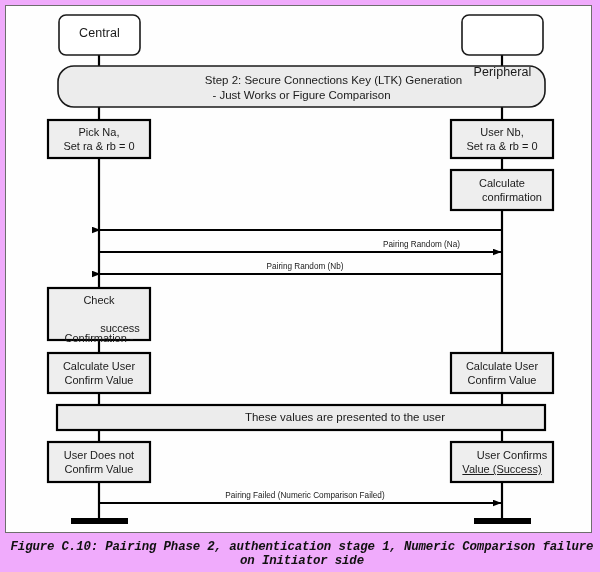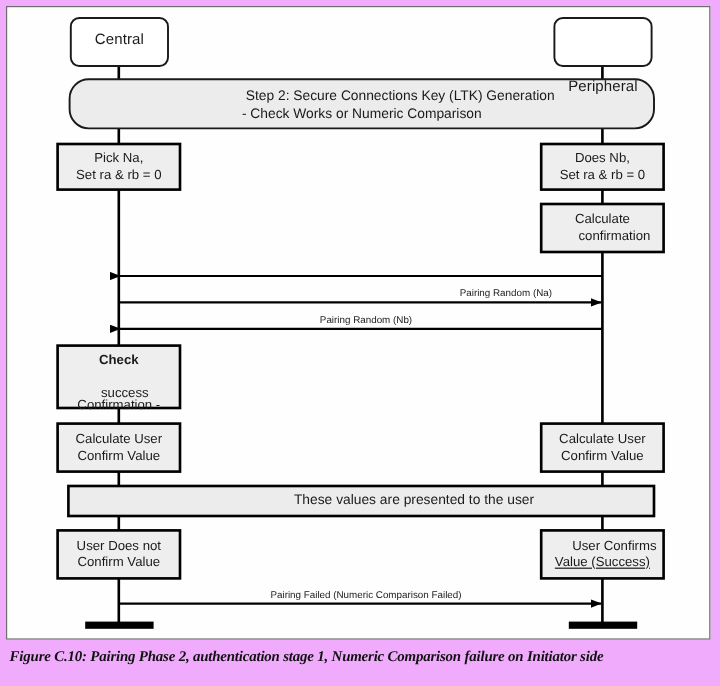--- a/index.html
+++ b/index.html
@@ -63,26 +63,27 @@
   }
   .msg-text {
     font-size: 8.2px;
     color: #1a1a1a;
   }
   .caption {
     position: absolute;
     left: 8px;
     top: 540px;
     width: 588px;
-    font-family: Liberation Serif, serif;
+    font-family: Liberation Mono, monospace;
     font-style: italic;
     font-weight: bold;
     font-size: 12.4px;
     color: #111111;
     letter-spacing: -0.15px;
+    text-align: center;
   }
 </style>
 </head>
 <body>
 
 <div id="page">
 
   <div class="figure-frame"></div>
 
   <div class="diagram-canvas">
@@ -138,34 +139,34 @@
 
       <rect x="71" y="518" width="57" height="6" fill="#000000"></rect>
       <rect x="474" y="518" width="57" height="6" fill="#000000"></rect>
     </svg>
   </div>
 
   <div class="lbl lifeline-title" style="left:59px; top:26px; width:81px;">Central</div>
   <div class="lbl lifeline-title" style="left:462px; top:26px; width:81px;margin-top:39px;">Peripheral</div>
 
   <div class="lbl banner-text" style="left:58px; top:73px; width:487px;padding-left:32px;">Step 2: Secure Connections Key (LTK) Generation</div>
-  <div class="lbl banner-text" style="left:58px; top:88px; width:487px;">- Check Works or Numeric Comparison</div>
+  <div class="lbl banner-text" style="left:58px; top:88px; width:487px;">- Just Works or Figure Comparison</div>
 
   <div class="lbl box-text" style="left:48px; top:126px; width:102px;">Pick Na,</div>
   <div class="lbl box-text" style="left:48px; top:140px; width:102px;">Set ra &amp; rb = 0</div>
 
-  <div class="lbl box-text" style="left:451px; top:126px; width:102px;">Does Nb,</div>
+  <div class="lbl box-text" style="left:451px; top:126px; width:102px;">User Nb,</div>
   <div class="lbl box-text" style="left:451px; top:140px; width:102px;">Set ra &amp; rb = 0</div>
 
   <div class="lbl box-text" style="left:451px; top:177px; width:102px;">Calculate</div>
   <div class="lbl box-text" style="left:451px; top:191px; width:122px;">confirmation</div>
 
-  <div class="lbl box-text" style="left:48px; top:294px; width:102px;font-weight:bold;">Check</div>
+  <div class="lbl box-text" style="left:48px; top:294px; width:102px;">Check</div>
   <div class="lbl box-text" style="left:48px; top:308px; width:102px;margin-top:24px;">Confirmation -</div>
-  <div class="lbl box-text" style="left:48px; top:322px; width:112px;">success</div>
+  <div class="lbl box-text" style="left:48px; top:322px; width:112px;padding-left:16px;">success</div>
 
   <div class="lbl box-text" style="left:48px; top:360px; width:102px;">Calculate User</div>
   <div class="lbl box-text" style="left:48px; top:374px; width:102px;">Confirm Value</div>
 
   <div class="lbl box-text" style="left:451px; top:360px; width:102px;">Calculate User</div>
   <div class="lbl box-text" style="left:451px; top:374px; width:102px;">Confirm Value</div>
 
   <div class="lbl banner-text" style="left:57px; top:410px; width:488px;padding-left:44px;">These values are presented to the user</div>
 
   <div class="lbl box-text" style="left:48px; top:449px; width:102px;">User Does not</div>

